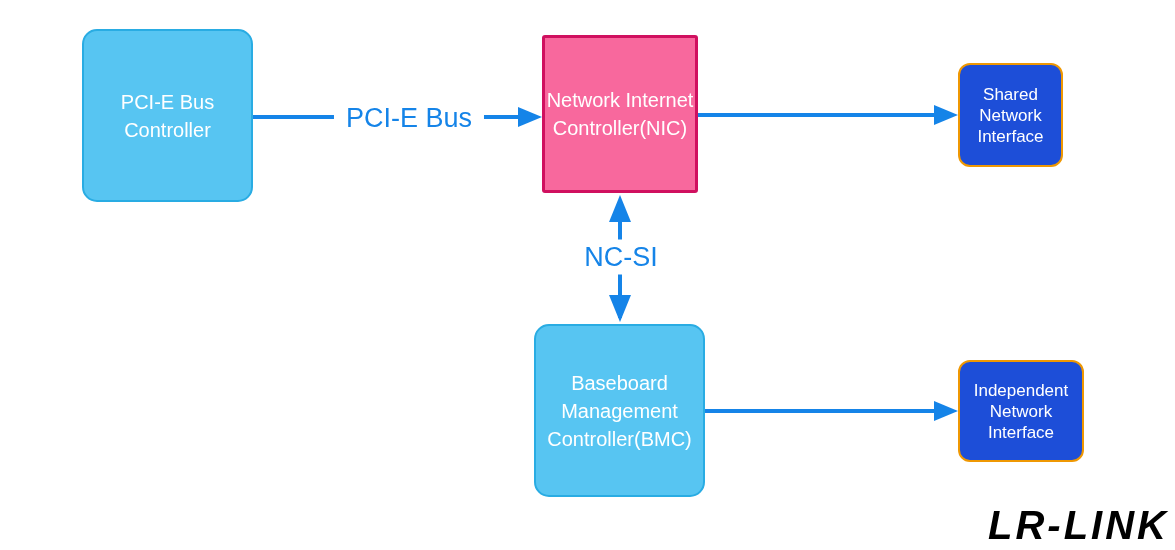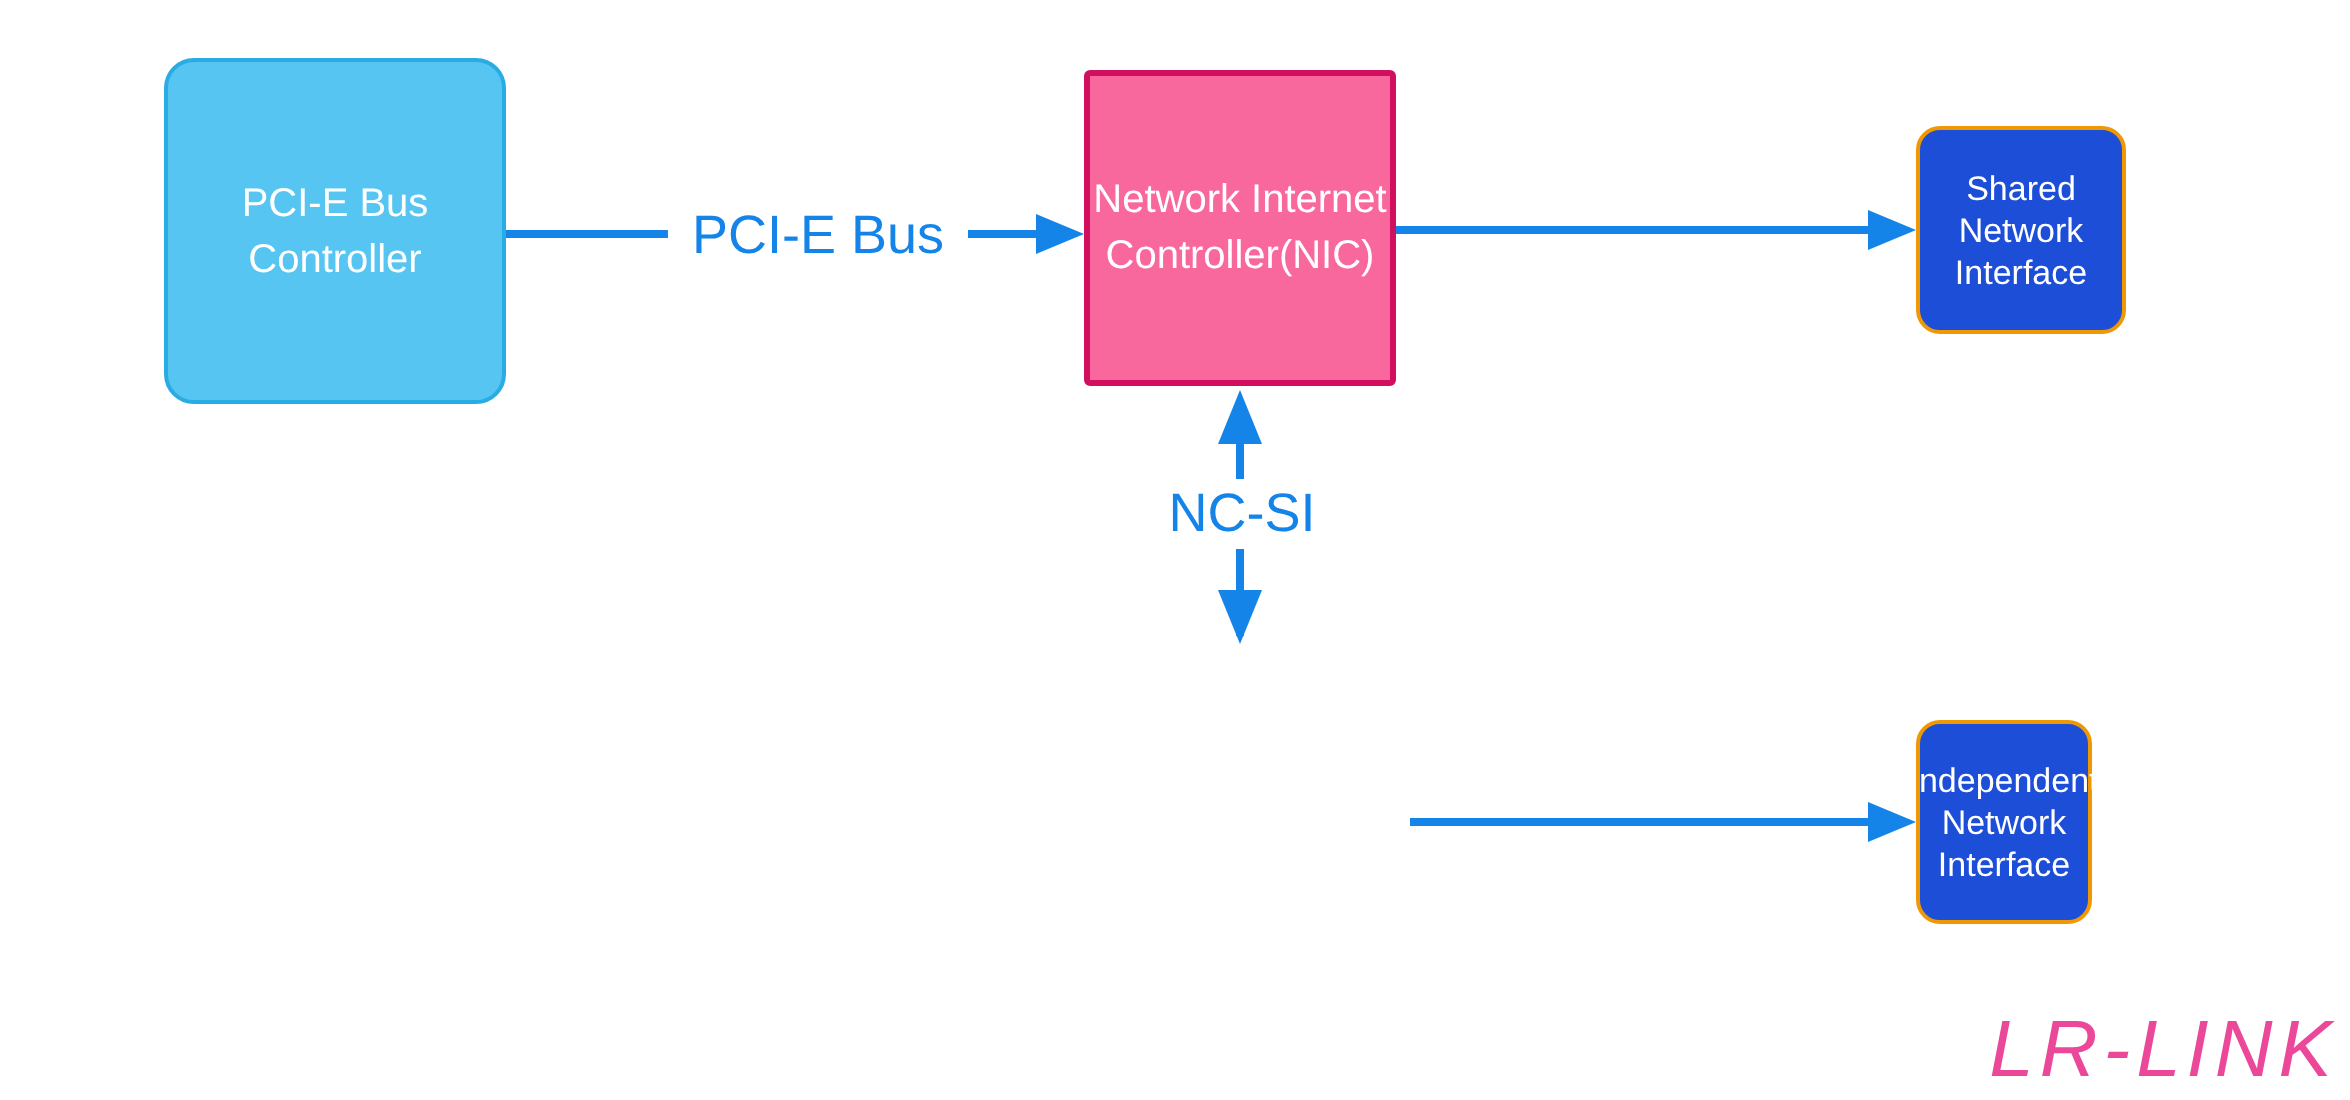--- a/index.html
+++ b/index.html
@@ -61,23 +61,23 @@
     transform:translate(-50%,-50%);
     background:#ffffff;
     color:#1584E8;
     padding:2px 12px;
     font-size:27px;
     white-space:nowrap;
   }
   .watermark{
     position:absolute;
     right:6px;bottom:2px;
-    color:#ec4899;
+    color:#000000;
     font-style:italic;
-    font-weight:normal;
+    font-weight:bold;
     font-size:40px;
     letter-spacing:3px;
   }
 </style>
 </head>
 <body>
 
 <div class="canvas">
 
   <div class="node blue" style="left:82px;top:29px;width:171px;height:173px;">
@@ -89,22 +89,27 @@
     <span class="node-label">Network Internet
 Controller(NIC)</span>
   </div>
 
   <div class="node orange" style="left:958px;top:63px;width:105px;height:104px;">
     <span class="node-label">Shared
 Network
 Interface</span>
   </div>
 
+  <div class="node blue" style="left:534px;top:324px;width:171px;height:173px;">
+    <span class="node-label">Baseboard
+Management
+Controller(BMC)</span>
+  </div>
 
-  <div class="node orange" style="left:958px;top:360px;width:88px;height:102px;">
+  <div class="node orange" style="left:958px;top:360px;width:126px;height:102px;">
     <span class="node-label">Independent
 Network
 Interface</span>
   </div>
 
   <div class="hline" style="left:253px;top:115px;width:267px;"></div>
   <div class="tri-right" style="left:518px;top:107px;"></div>
   <div class="edge-label" style="left:409px;top:118px;">PCI-E Bus</div>
 
   <div class="hline" style="left:698px;top:113px;width:240px;"></div>

